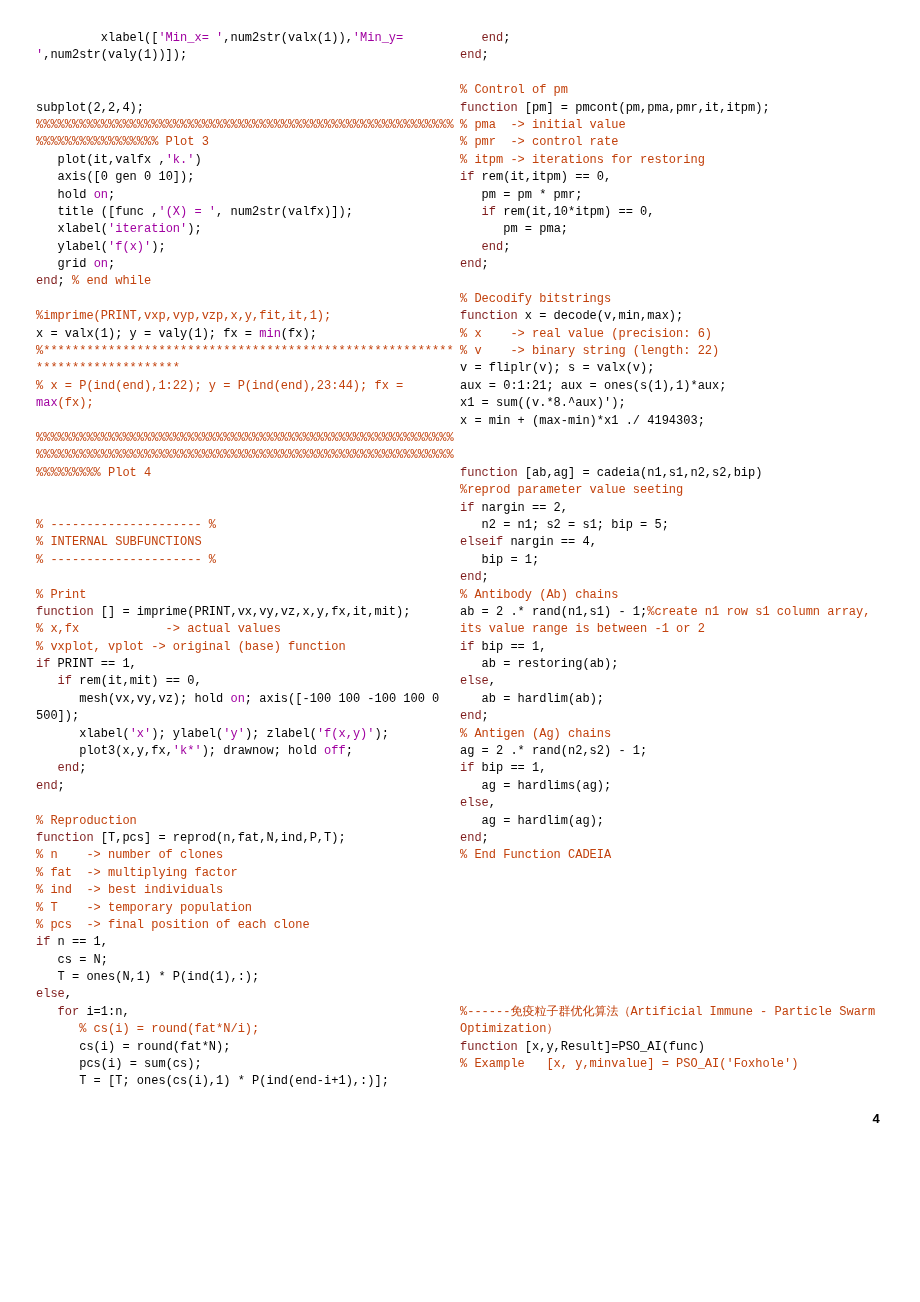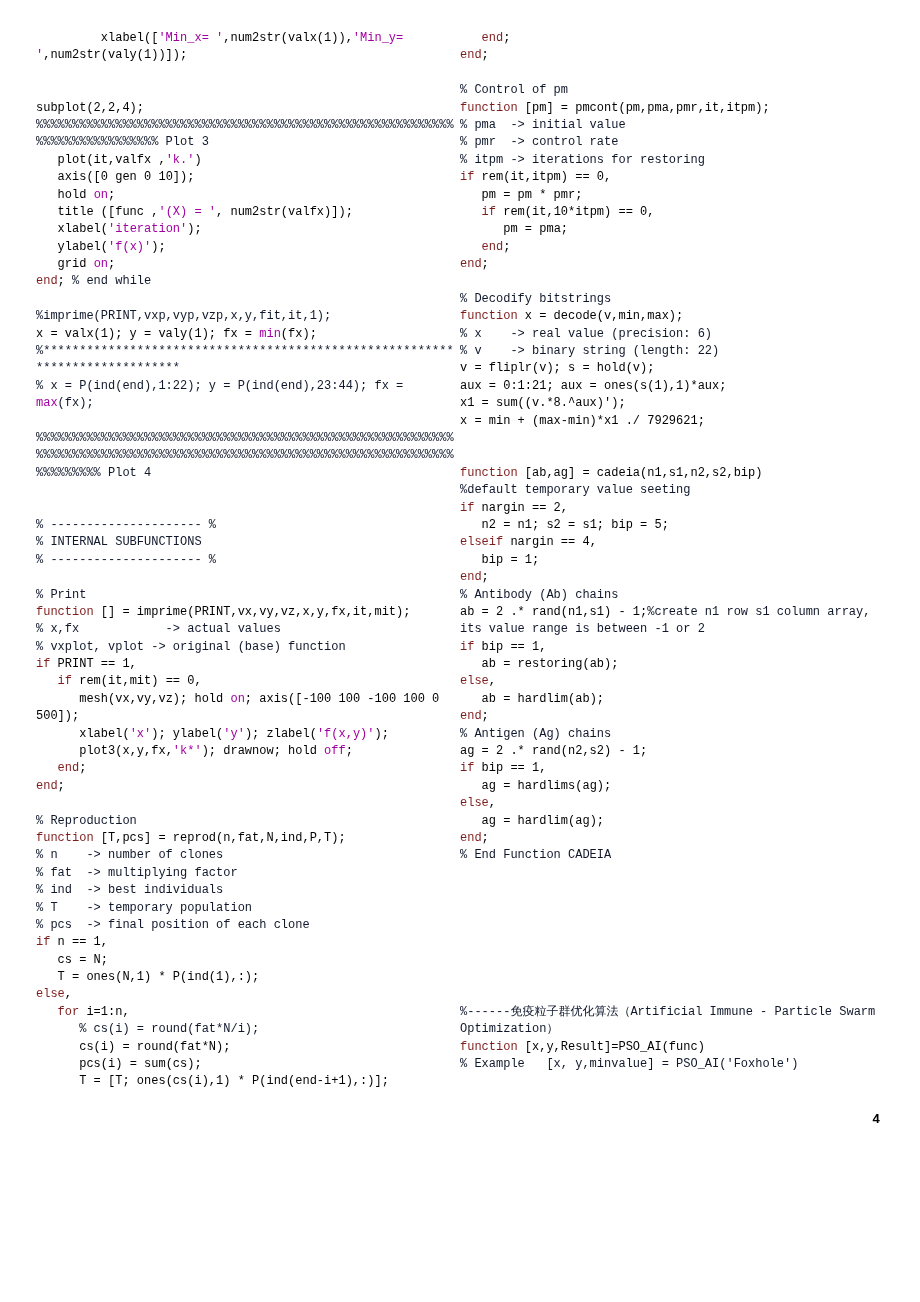--- a/index.html
+++ b/index.html
@@ -24,21 +24,21 @@
   }
   pre {
     margin: 0;
     font-family: inherit;
     font-size: inherit;
     white-space: pre-wrap;
     word-break: break-word;
   }
   .k   { color: #7f1d1d; }
   .s   { color: #a000a0; }
-  .c   { color: #0f172a; }
+  .c   { color: #c2410c; }
   .txt { color: #000; }
   .pagenum {
     text-align: right;
     font-size: 13px;
     font-weight: bold;
     color: #000;
     margin-top: 20px;
     padding-right: 4px;
   }
 </style>
@@ -114,28 +114,28 @@
    <span class="txt">pm = pm * pmr;</span>
    <span class="k">if</span><span class="txt"> rem(it,10*itpm) == 0,</span>
       <span class="txt">pm = pma;</span>
    <span class="k">end</span><span class="txt">;</span>
 <span class="k">end</span><span class="txt">;</span>
 
 <span class="c">% Decodify bitstrings</span>
 <span class="k">function</span><span class="txt"> x = decode(v,min,max);</span>
 <span class="c">% x    -&gt; real value (precision: 6)</span>
 <span class="c">% v    -&gt; binary string (length: 22)</span>
-<span class="txt">v = fliplr(v); s = hold(v);</span>
+<span class="txt">v = fliplr(v); s = valx(v);</span>
 <span class="txt">aux = 0:1:21; aux = ones(s(1),1)*aux;</span>
 <span class="txt">x1 = sum((v.*8.^aux)');</span>
-<span class="txt">x = min + (max-min)*x1 ./ 7929621;</span>
+<span class="txt">x = min + (max-min)*x1 ./ 4194303;</span>
 
 
 <span class="k">function</span><span class="txt"> [ab,ag] = cadeia(n1,s1,n2,s2,bip)</span>
-<span class="c">%default temporary value seeting</span>
+<span class="c">%reprod parameter value seeting</span>
 <span class="k">if</span><span class="txt"> nargin == 2,</span>
    <span class="txt">n2 = n1; s2 = s1; bip = 5;</span>
 <span class="k">elseif</span><span class="txt"> nargin == 4,</span>
    <span class="txt">bip = 1;</span>
 <span class="k">end</span><span class="txt">;</span>
 <span class="c">% Antibody (Ab) chains</span>
 <span class="txt">ab = 2 .* rand(n1,s1) - 1;</span><span class="c">%create n1 row s1 column array, its value range is between -1 or 2</span>
 <span class="k">if</span><span class="txt"> bip == 1,</span>
    <span class="txt">ab = restoring(ab);</span>
 <span class="k">else</span><span class="txt">,</span>

